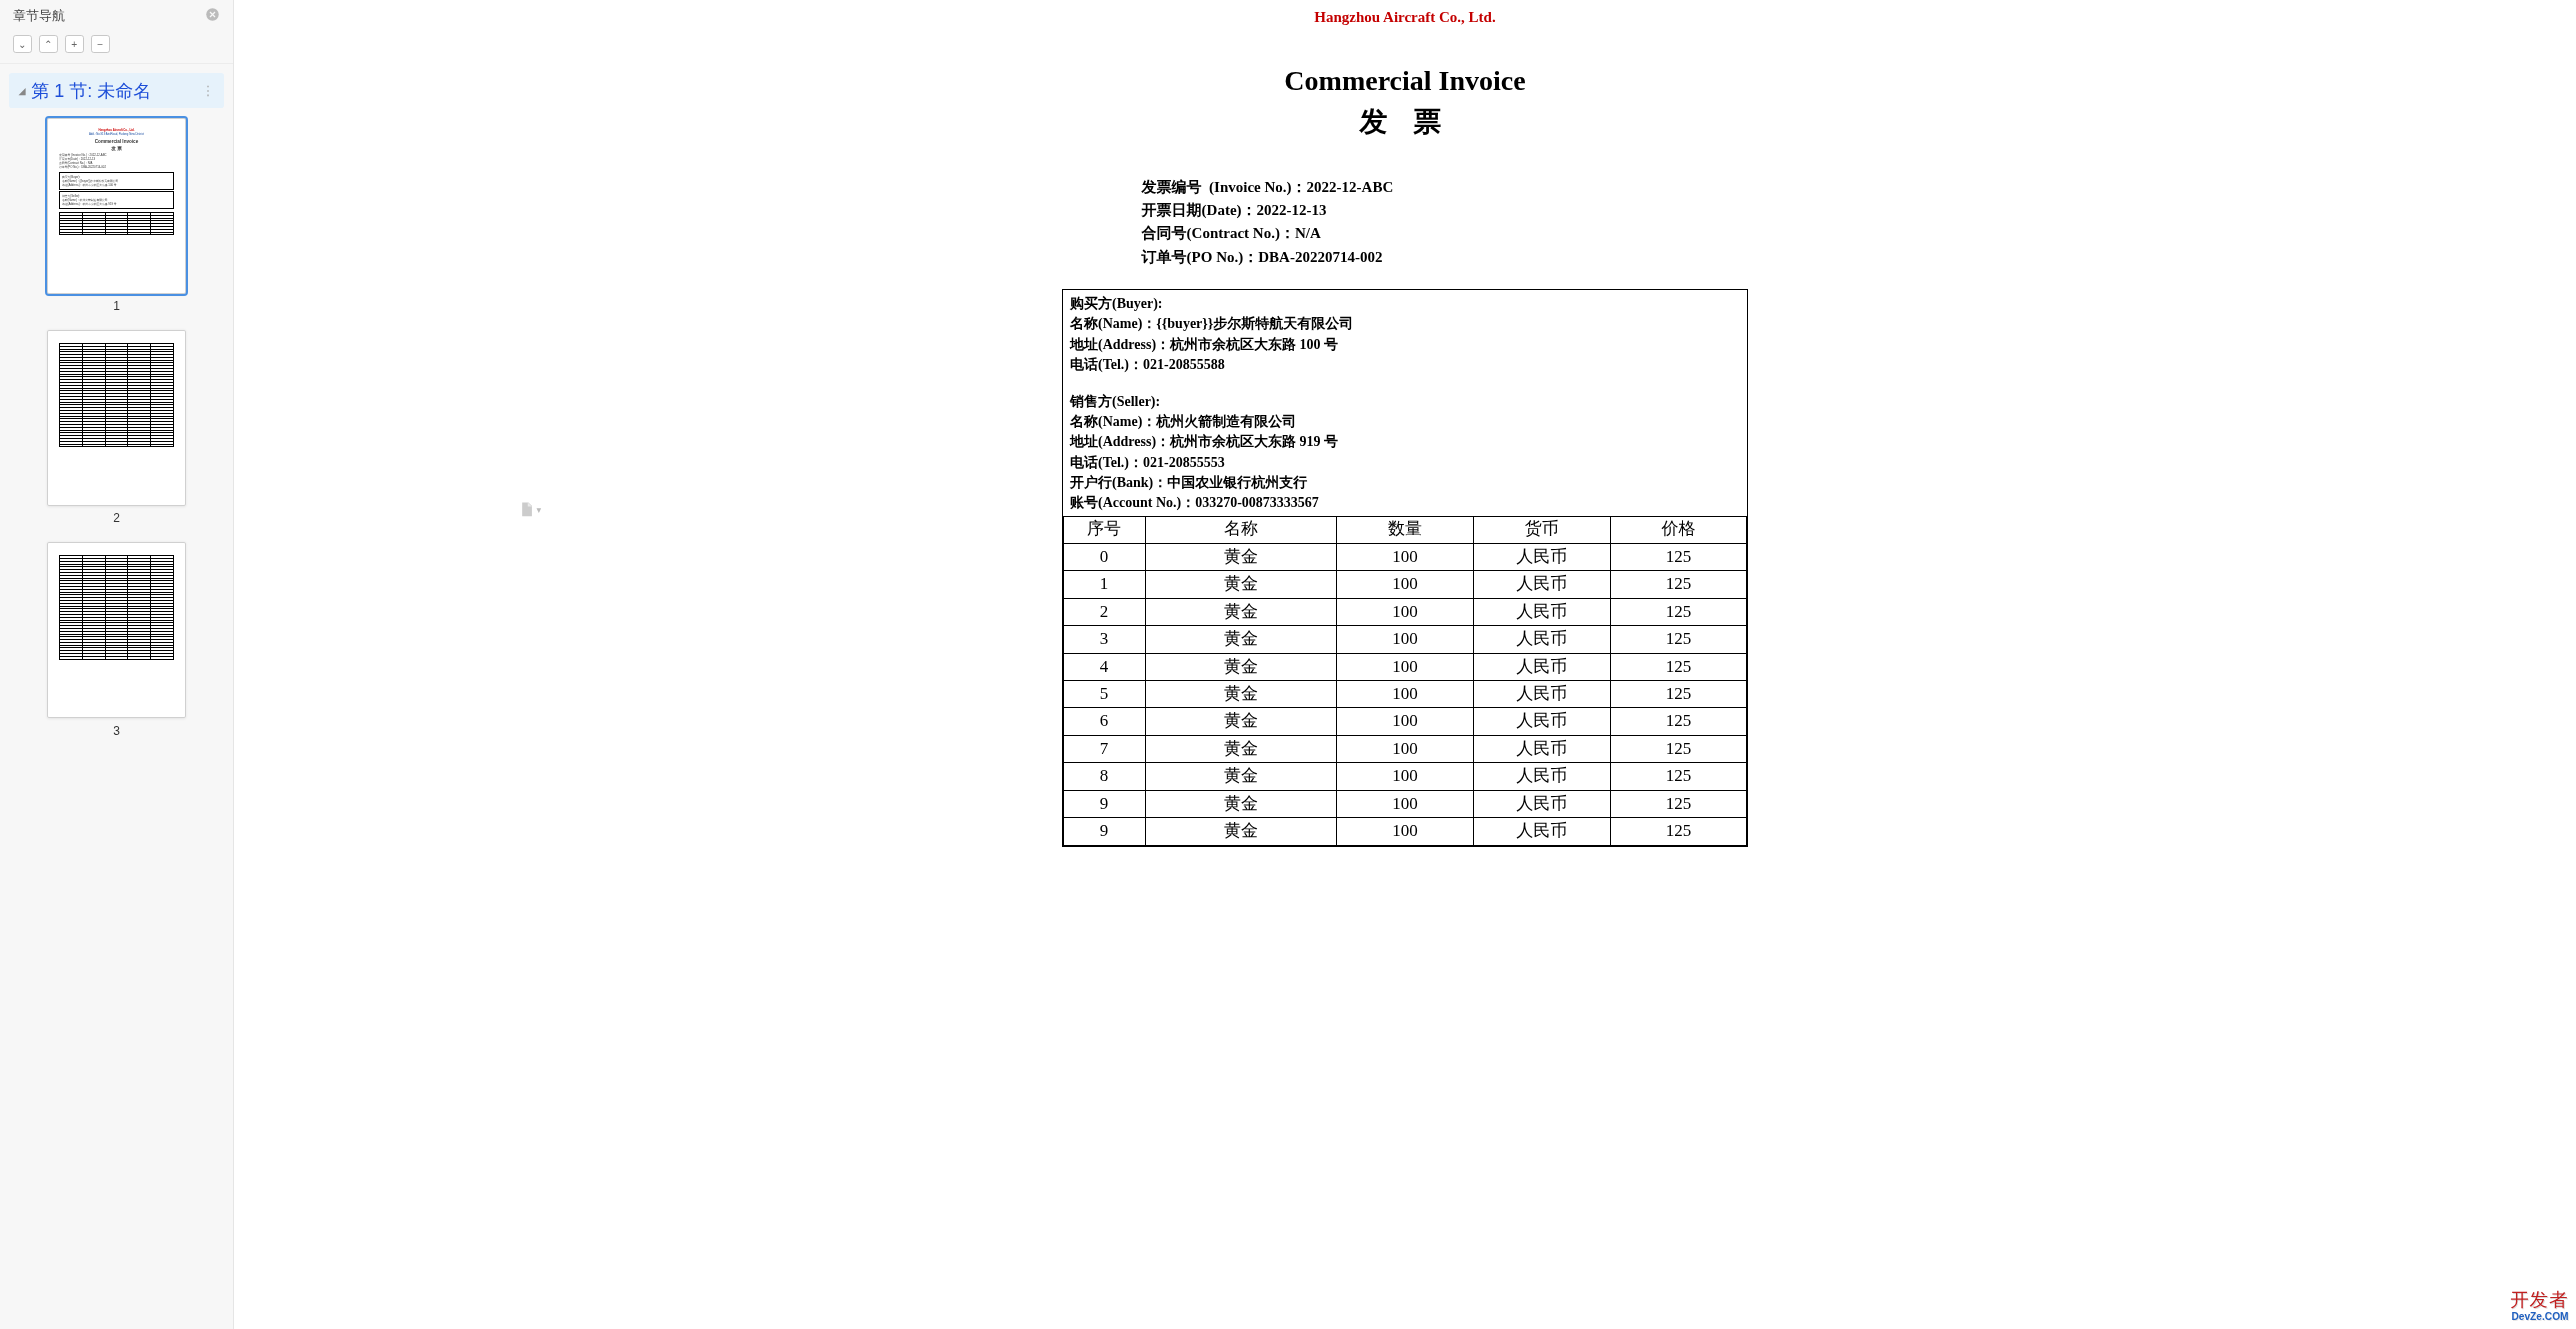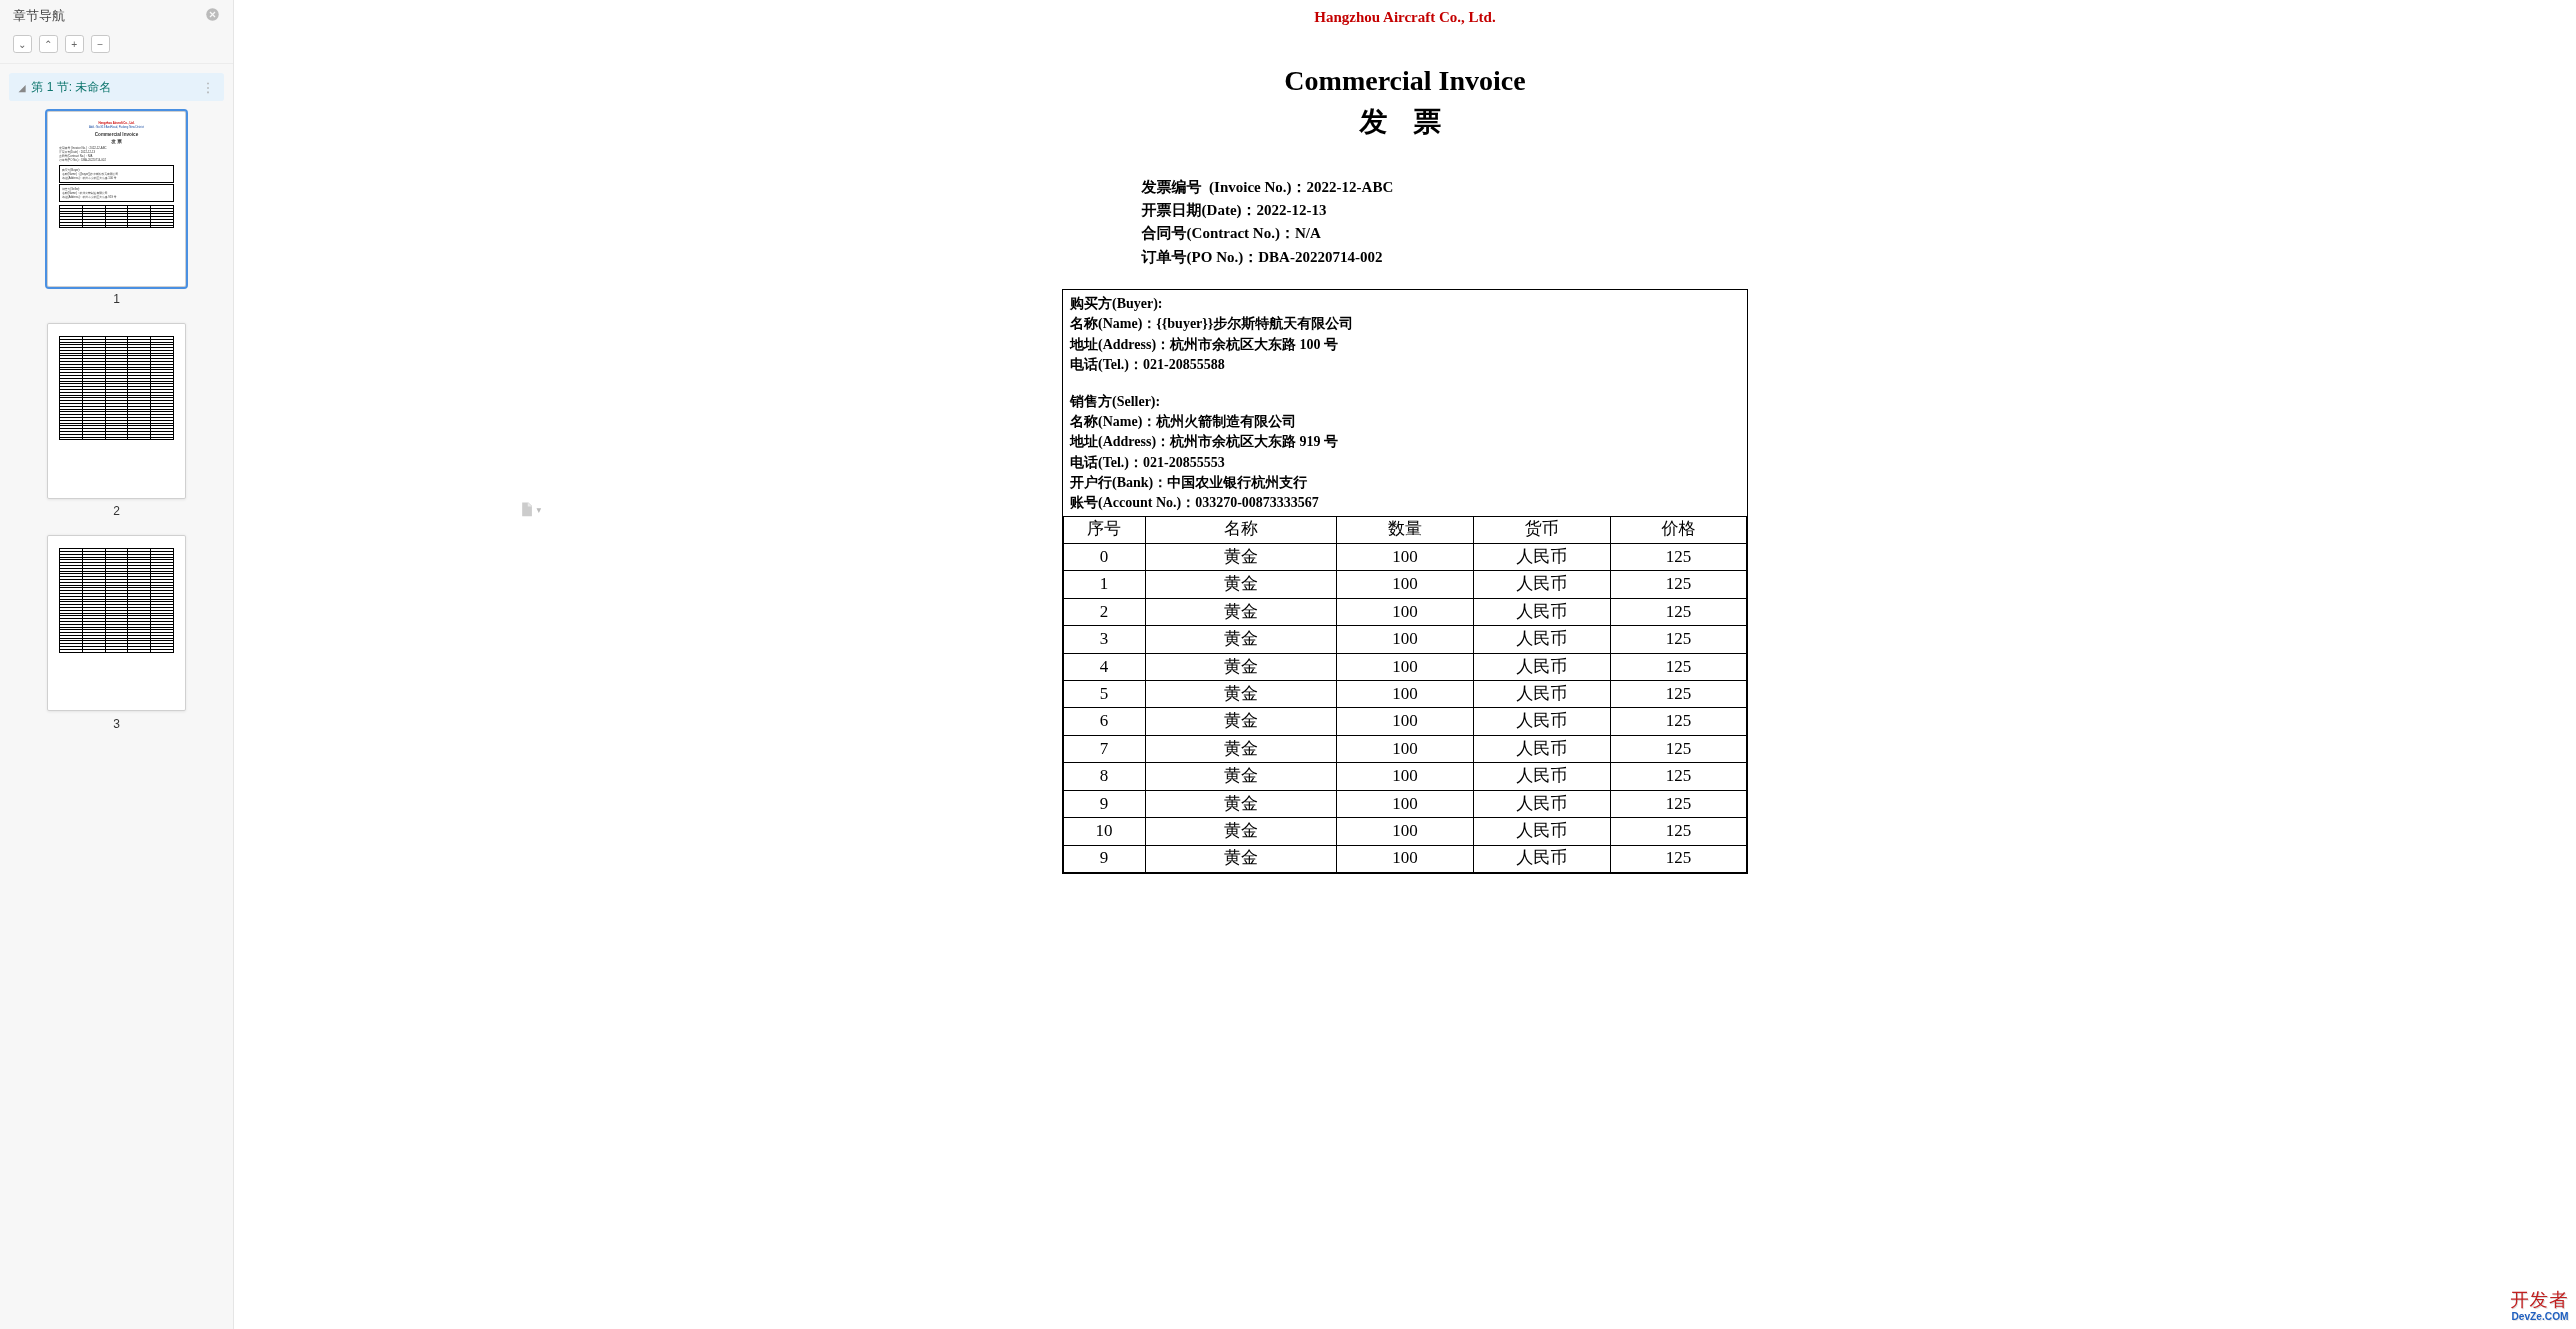--- a/index.html
+++ b/index.html
@@ -27,21 +27,21 @@
     display: flex; align-items: center; justify-content: center;
     font-size: 10.2px; color: #666; cursor: pointer; background: #fff;
   }
   .section-row {
     display: flex; align-items: center; justify-content: space-between;
     background: #e6f2fb; padding: 5.6px 9.3px; margin: 9.3px 9.3px 5.6px 9.3px;
     border-radius: 2.8px;
   }
   .section-left { display: flex; align-items: center; gap: 5.6px; }
   .section-caret { color: #888; font-size: 9.3px; }
-  .section-label { color: #0f766e; font-size: 12px; font-weight: 500; }
+  .section-label { color: #1d4ed8; font-size: 18px; font-weight: 500; }
   .section-more { color: #aaa; font-size: 13px; cursor: pointer; }
 
   .thumbs { flex: 1; overflow-y: auto; padding: 3.7px 9.3px 18.6px 9.3px; }
   .thumb-wrap { display: flex; flex-direction: column; align-items: center; margin-bottom: 16.7px; }
   .thumb {
     width: 139px; height: 176px; background: #fff;
     border: 0.9px solid #d0d0d0; border-radius: 1.9px;
     box-shadow: 0 0.9px 2.8px rgba(0,0,0,0.08);
     padding: 9.3px 11px; font-size: 3.7px; color: #333; overflow: hidden;
     cursor: pointer;
@@ -868,27 +868,20 @@
                 <td>125</td>
               </tr>
               <tr>
                 <td>9</td>
                 <td>黄金</td>
                 <td>100</td>
                 <td>人民币</td>
                 <td>125</td>
               </tr>
               <tr>
-                <td>10</td>
-                <td>黄金</td>
-                <td>100</td>
-                <td>人民币</td>
-                <td>125</td>
-              </tr>
-              <tr>
                 <td>9</td>
                 <td>黄金</td>
                 <td>100</td>
                 <td>人民币</td>
                 <td>125</td>
               </tr>
             </tbody>
         </table>
       </div>
     </div>

